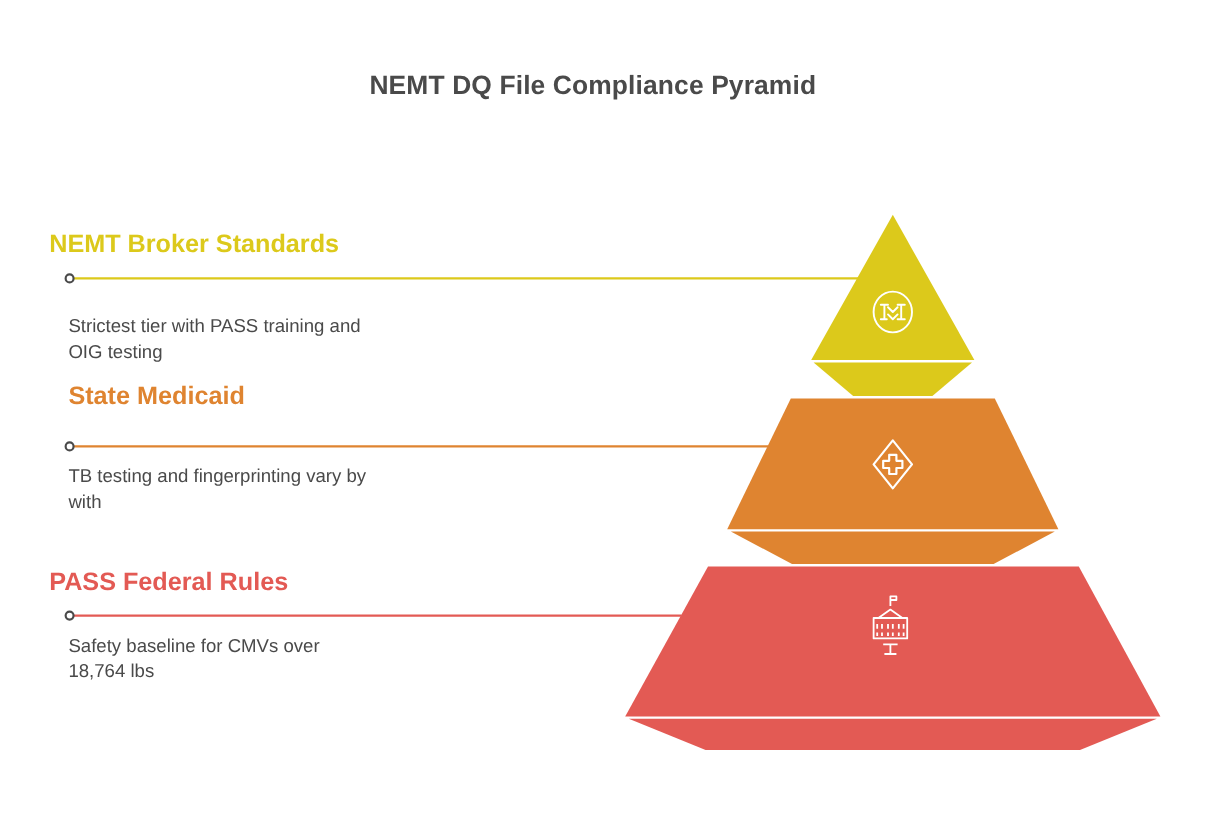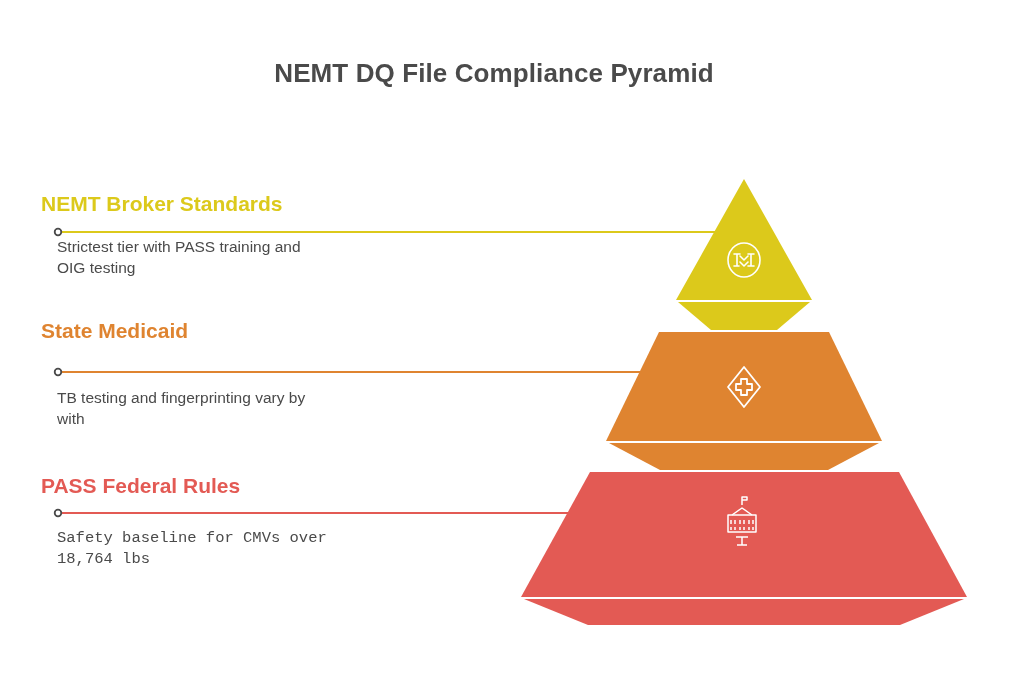--- a/index.html
+++ b/index.html
@@ -1,42 +1,42 @@
 <!DOCTYPE html>
 <html><head>
 <meta charset="utf-8">
 <style>
   html, body { margin: 0; padding: 0; background: #ffffff; }
   body { width: 1024px; height: 683px; position: relative; overflow: hidden; font-family: "Liberation Sans", sans-serif; }
-  .title { position: absolute; left: 0; width: 988px; top: 58px; text-align: center; font-size: 26px; font-weight: 700; color: #4a4a4a; letter-spacing: 0.1px; }
+  .title { position: absolute; left: 0; width: 988px; top: 58px; text-align: center; font-size: 22px; font-weight: 700; color: #4a4a4a; letter-spacing: 0.1px; }
   .tier-label { position: absolute; left: 41px; font-size: 21px; font-weight: 700; line-height: 27px; }
   .tier-desc { position: absolute; left: 57px; font-size: 15.5px; line-height: 21px; color: #4a4a4a; width: 300px; }
   svg.diagram { position: absolute; left: 0; top: 0; }
 </style>
 </head>
 <body>
 
 <div class="title">NEMT DQ File Compliance Pyramid</div>
 
 <div class="tier-label" style="top:190px; color:#dcc91b;">NEMT Broker Standards</div>
-<div class="tier-desc" style="top:236px;">
+<div class="tier-desc" style="top:262px;">
   <span>Strictest tier with PASS training and</span><br>
   <span>OIG testing</span>
 </div>
 
-<div class="tier-label" style="top:317px; color:#df8430;">
+<div class="tier-label" style="top:317px; color:#df8430;margin-left:16px;">
   <span>State Medicaid</span><br>
 </div>
 <div class="tier-desc" style="top:387px;">
   <span>TB testing and fingerprinting vary by</span><br>
   <span>with</span>
 </div>
 
 <div class="tier-label" style="top:472px; color:#e35a54;">PASS Federal Rules</div>
-<div class="tier-desc" style="top:528px;font-family:Liberation Mono, monospace;">
+<div class="tier-desc" style="top:528px;">
   <span>Safety baseline for CMVs over</span><br>
   <span>18,764 lbs</span>
 </div>
 
 <svg class="diagram" width="1024" height="683" viewBox="0 0 1024 683">
 
   <g>
     <line x1="61" y1="232" x2="715" y2="232" stroke="#dcc91b" stroke-width="2"></line>
     <circle cx="58" cy="232" r="3.3" fill="#ffffff" stroke="#4a4a4a" stroke-width="1.8"></circle>
   </g>

